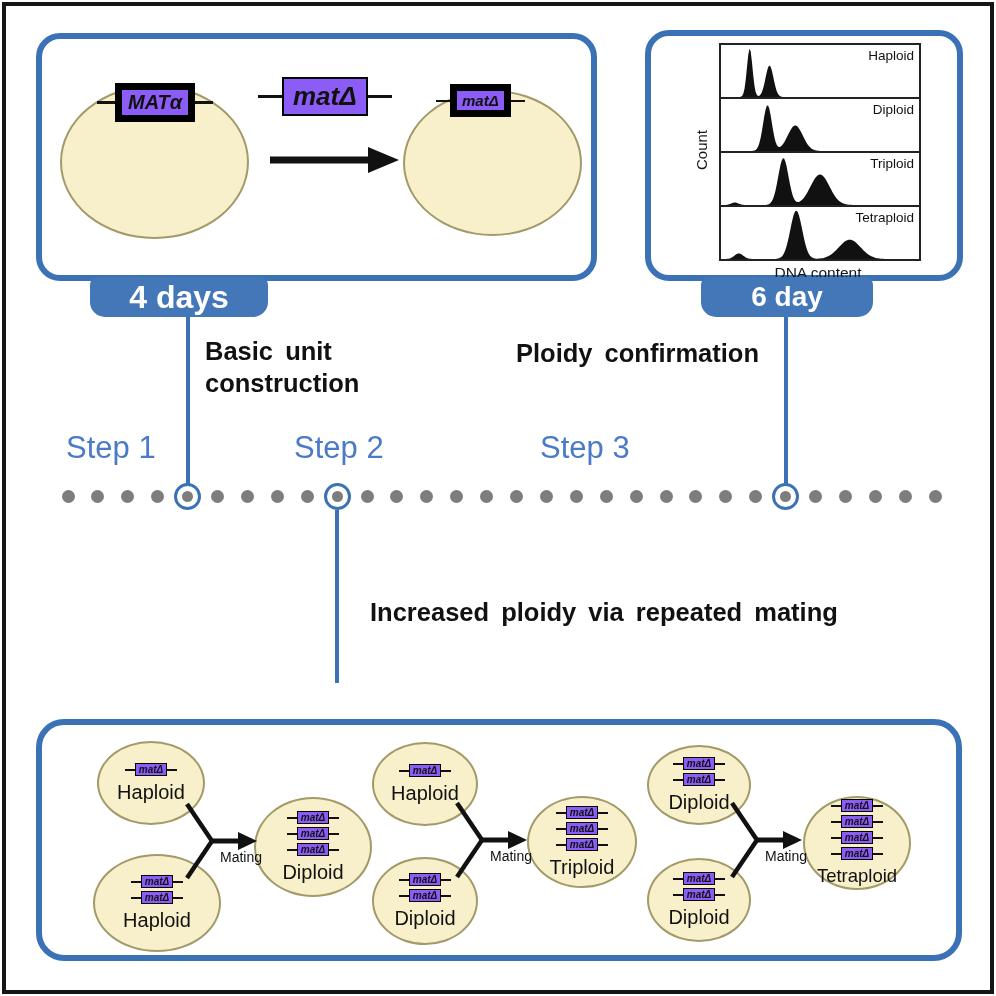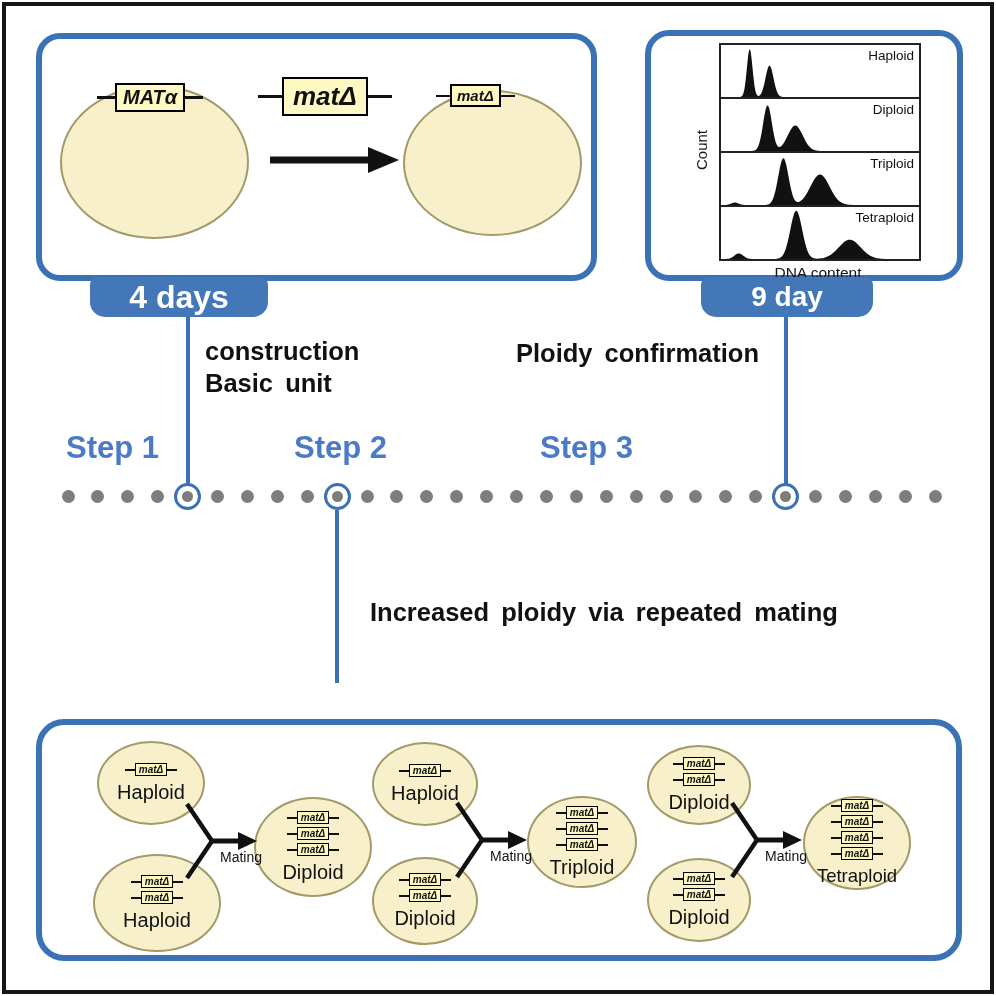--- a/index.html
+++ b/index.html
@@ -15,21 +15,21 @@
 
   
   .cell{position:absolute;border-radius:50%;background:#f7f0ca;border:2px solid #a39a69;
         display:flex;flex-direction:column;align-items:center;justify-content:center;}
   .cell-label{font-size:20px;color:#111;line-height:22px;}
   .cell-label.small{font-size:18.5px;}
 
   
   .grow{display:flex;align-items:center;}
   .gl{background:#111;}
-  .gb{border:2px solid #000000;background:#fef9c3;font-style:italic;font-weight:700;color:#111;
+  .gb{border:7px solid #000000;background:#8b5cf6;font-style:italic;font-weight:700;color:#111;
       display:flex;align-items:center;justify-content:center;}
   .gstack{display:flex;flex-direction:column;gap:3px;margin-bottom:5px;}
   .g-mini .gl{width:10px;height:2px;}
   .g-mini .gb{font-size:10px;line-height:11px;padding:0 3px;border-width:1.5px;}
 
   
   .g-big .gl{width:18px;height:2.5px;}
   .g-big .gb{font-size:20px;padding:1px 6px;}
   .g-insert .gl{width:24px;height:3px;}
   .g-insert .gb{font-size:26px;padding:2px 9px;border-width:2.5px;}
@@ -52,21 +52,21 @@
   #line-step1{left:186px;top:315px;height:169px;}
   #line-step3{left:784px;top:315px;height:169px;}
   #line-step2{left:335px;top:510px;height:173px;}
   .t-dot{position:absolute;width:13px;height:13px;border-radius:50%;background:#7d7d7d;top:490px;}
   .t-ring{position:absolute;width:27px;height:27px;border-radius:50%;background:#fff;
           border:3.5px solid #3a72b5;top:483px;box-sizing:border-box;
           display:flex;align-items:center;justify-content:center;z-index:5;}
   .t-ring .t-inner{width:11px;height:11px;border-radius:50%;background:#7d7d7d;}
 
   .heading{position:absolute;font-weight:700;font-size:25.5px;color:#111;word-spacing:5px;line-height:32px;}
-  .step-label{position:absolute;font-weight:700;font-size:31px;color:#4b7ac6;top:430px;}
+  .step-label{position:absolute;font-weight:400;font-size:31px;color:#4b7ac6;top:430px;}
 
   
   #flow-frame{position:absolute;left:68px;top:7px;width:198px;height:214px;border:2px solid #222;
               display:flex;flex-direction:column;background:#fff;}
   .flow-panel{flex:1;position:relative;overflow:hidden;}
   .flow-panel:not(:last-child){border-bottom:2px solid #222;}
   .flow-panel svg{position:absolute;inset:0;width:100%;height:100%;}
   .flow-label{position:absolute;top:3px;right:5px;font-size:13.5px;color:#111;z-index:2;}
   #count-label{position:absolute;left:16px;top:105px;width:70px;height:18px;text-align:center;
                font-size:15px;transform:rotate(-90deg);}
@@ -135,29 +135,29 @@
             <path d="M 0 100 L 0.00 100.00 L 0.63 99.99 L 1.25 99.98 L 1.88 99.94 L 2.50 99.86 L 3.13 99.70 L 3.75 99.37 L 4.38 98.82 L 5.00 97.94 L 5.63 96.68 L 6.25 95.06 L 6.88 93.24 L 7.50 91.46 L 8.13 90.04 L 8.75 89.29 L 9.38 89.38 L 10.00 90.28 L 10.63 91.79 L 11.25 93.61 L 11.88 95.41 L 12.50 96.96 L 13.13 98.14 L 13.75 98.95 L 14.37 99.45 L 15.00 99.74 L 15.63 99.88 L 16.25 99.95 L 16.88 99.98 L 17.50 99.99 L 18.13 100.00 L 18.75 100.00 L 19.38 100.00 L 20.00 100.00 L 20.63 100.00 L 21.25 100.00 L 21.88 100.00 L 22.50 100.00 L 23.13 100.00 L 23.75 100.00 L 24.38 100.00 L 25.00 99.99 L 25.62 99.98 L 26.25 99.96 L 26.88 99.90 L 27.50 99.80 L 28.13 99.59 L 28.75 99.20 L 29.38 98.51 L 30.00 97.34 L 30.63 95.46 L 31.25 92.59 L 31.87 88.42 L 32.50 82.66 L 33.13 75.14 L 33.75 65.87 L 34.38 55.14 L 35.00 43.53 L 35.63 31.95 L 36.25 21.47 L 36.88 13.22 L 37.50 8.18 L 38.13 6.98 L 38.75 9.76 L 39.38 16.18 L 40.00 25.45 L 40.63 36.51 L 41.25 48.22 L 41.88 59.57 L 42.50 69.77 L 43.13 78.35 L 43.75 85.15 L 44.38 90.23 L 45.00 93.83 L 45.63 96.24 L 46.25 97.77 L 46.88 98.67 L 47.50 99.15 L 48.13 99.35 L 48.75 99.37 L 49.38 99.27 L 50.00 99.07 L 50.63 98.76 L 51.25 98.36 L 51.88 97.84 L 52.50 97.18 L 53.13 96.38 L 53.75 95.40 L 54.37 94.24 L 55.00 92.87 L 55.63 91.29 L 56.25 89.49 L 56.88 87.49 L 57.50 85.30 L 58.13 82.95 L 58.75 80.47 L 59.38 77.93 L 60.00 75.37 L 60.62 72.86 L 61.25 70.48 L 61.88 68.31 L 62.50 66.42 L 63.13 64.86 L 63.75 63.71 L 64.38 63.00 L 65.00 62.76 L 65.63 63.00 L 66.25 63.71 L 66.88 64.86 L 67.50 66.42 L 68.13 68.31 L 68.75 70.48 L 69.38 72.86 L 70.00 75.37 L 70.63 77.93 L 71.25 80.47 L 71.88 82.95 L 72.50 85.30 L 73.13 87.49 L 73.75 89.49 L 74.38 91.29 L 75.00 92.87 L 75.63 94.24 L 76.25 95.40 L 76.88 96.38 L 77.50 97.19 L 78.13 97.84 L 78.75 98.36 L 79.38 98.78 L 80.00 99.10 L 80.63 99.34 L 81.25 99.53 L 81.88 99.66 L 82.50 99.76 L 83.13 99.84 L 83.75 99.89 L 84.38 99.92 L 85.00 99.95 L 85.63 99.97 L 86.25 99.98 L 86.88 99.99 L 87.50 99.99 L 88.13 99.99 L 88.75 100.00 L 89.38 100.00 L 90.00 100.00 L 90.63 100.00 L 91.25 100.00 L 91.88 100.00 L 92.50 100.00 L 93.13 100.00 L 93.75 100.00 L 94.38 100.00 L 95.00 100.00 L 95.63 100.00 L 96.25 100.00 L 96.88 100.00 L 97.50 100.00 L 98.13 100.00 L 98.75 100.00 L 99.38 100.00 L 100.00 100.00 L 100 100 Z" fill="#111"></path>
           </svg>
           <span class="flow-label">Tetraploid</span>
         </div>
       </div>
     <div id="count-label">Count</div>
     <div id="dna-label">DNA content</div>
   </div>
 
   <div class="badge" id="badge-4days">4 days</div>
-  <div class="badge" id="badge-1day">9 day</div>
+  <div class="badge" id="badge-1day">6 day</div>
 
   <div class="vline" id="line-step1"></div>
   <div class="vline" id="line-step3"></div>
   <div class="vline" id="line-step2"></div>
 
   <div class="heading" style="left:205px;top:335px;">
+    <div>Basic unit</div>
     <div>construction</div>
-    <div>Basic unit</div>
   </div>
   <div class="heading" style="left:516px;top:337px;">Ploidy confirmation</div>
   <div class="heading" style="left:370px;top:596px;">Increased ploidy via repeated mating</div>
 
   <div class="step-label" style="left:66px;">Step 1</div>
   <div class="step-label" style="left:294px;">Step 2</div>
   <div class="step-label" style="left:540px;">Step 3</div>
 
   <div id="timeline">
       <div class="t-dot" style="left: 61.5px;"></div>

